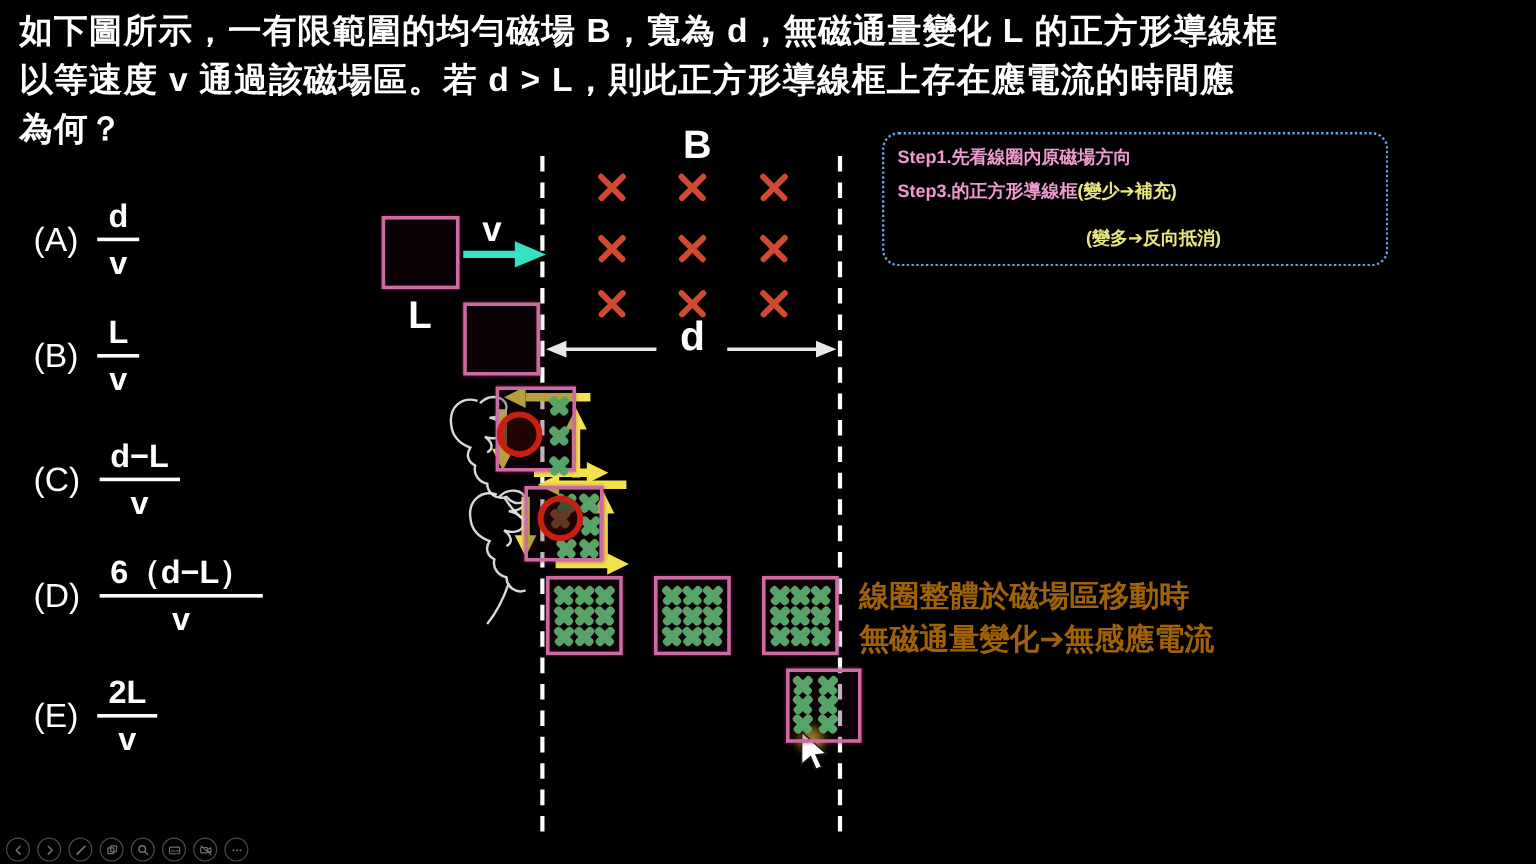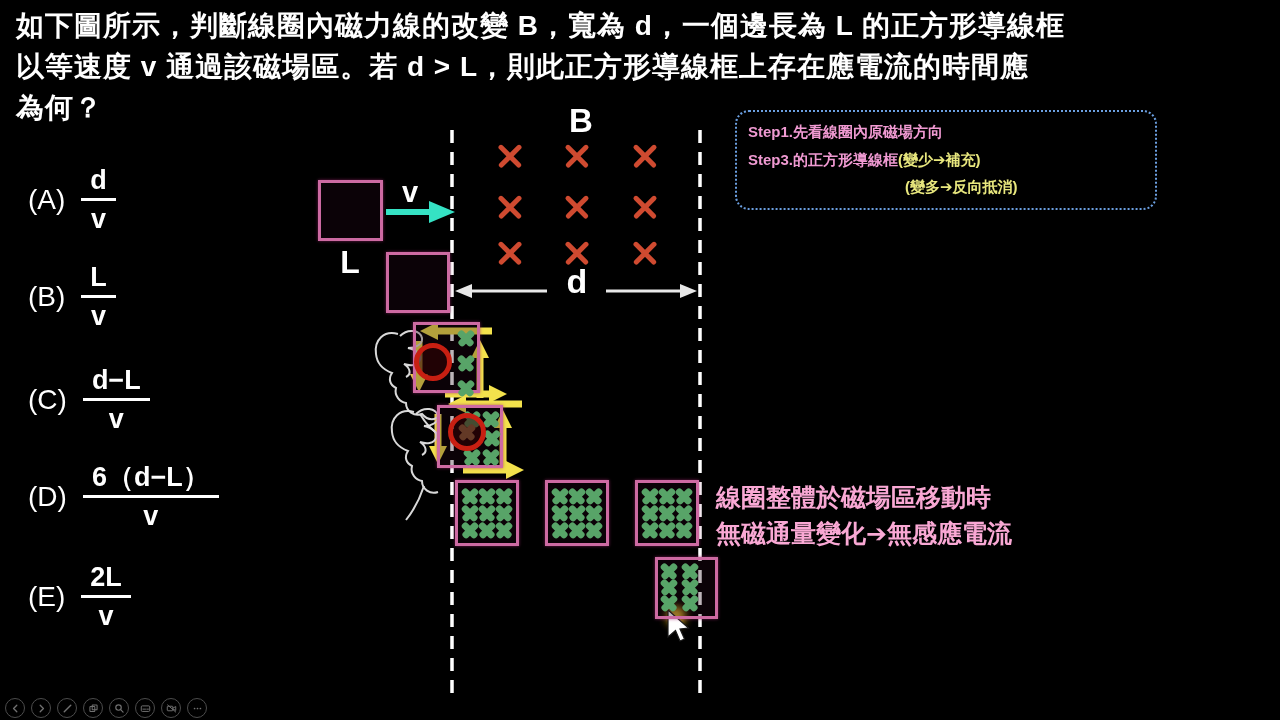--- a/index.html
+++ b/index.html
@@ -41,39 +41,39 @@
 
   .ring{position:absolute;box-sizing:border-box;width:38px;height:38px;border-radius:50%;
         border:5px solid #c81f12;background:rgba(52,4,4,.55);}
 
   
   .stepsbox{position:absolute;left:735px;top:110px;width:422px;box-sizing:border-box;
             border:2.5px dotted #6b9fe0;border-radius:14px;padding:6px 11px 7px;
             font-weight:bold;font-size:15px;line-height:27.5px;white-space:nowrap;}
   .pink{color:#f09ad2;}
   .yel{color:#e9e87e;}
-  .step-indent{margin-left:157px;}
+  .step-indent{margin-left:157px;margin-top:12px;}
 
   
   .cyan-note{position:absolute;left:716px;top:479px;font-size:25px;font-weight:bold;
-             color:#f9a8d4;line-height:36px;white-space:nowrap;}
+             color:#a16207;line-height:36px;white-space:nowrap;}
 
   
   .toolbar{position:absolute;left:5px;bottom:2px;display:flex;gap:6px;align-items:center;}
   .ticon{width:20px;height:20px;box-sizing:border-box;border:1.5px solid #4c4c4c;
          border-radius:50%;display:flex;align-items:center;justify-content:center;color:#717171;}
   .ticon svg{width:13px;height:13px;display:block;}
 </style>
 </head>
 <body>
 
 <div class="stage">
 
   <div class="title">
-    <div>如下圖所示，判斷線圈內磁力線的改變 B，寬為 d，一個邊長為 L 的正方形導線框</div>
+    <div>如下圖所示，一有限範圍的均勻磁場 B，寬為 d，無磁通量變化 L 的正方形導線框</div>
     <div>以等速度 v 通過該磁場區。若 d &gt; L，則此正方形導線框上存在應電流的時間應</div>
     <div>為何？</div>
   </div>
 
   <div class="option" style="left:28px;top:165px;">
     <span class="olabel">(A)</span>
     <span class="frac">
       <span class="num">d</span>
       <span class="bar"></span>
       <span class="den">v</span>

